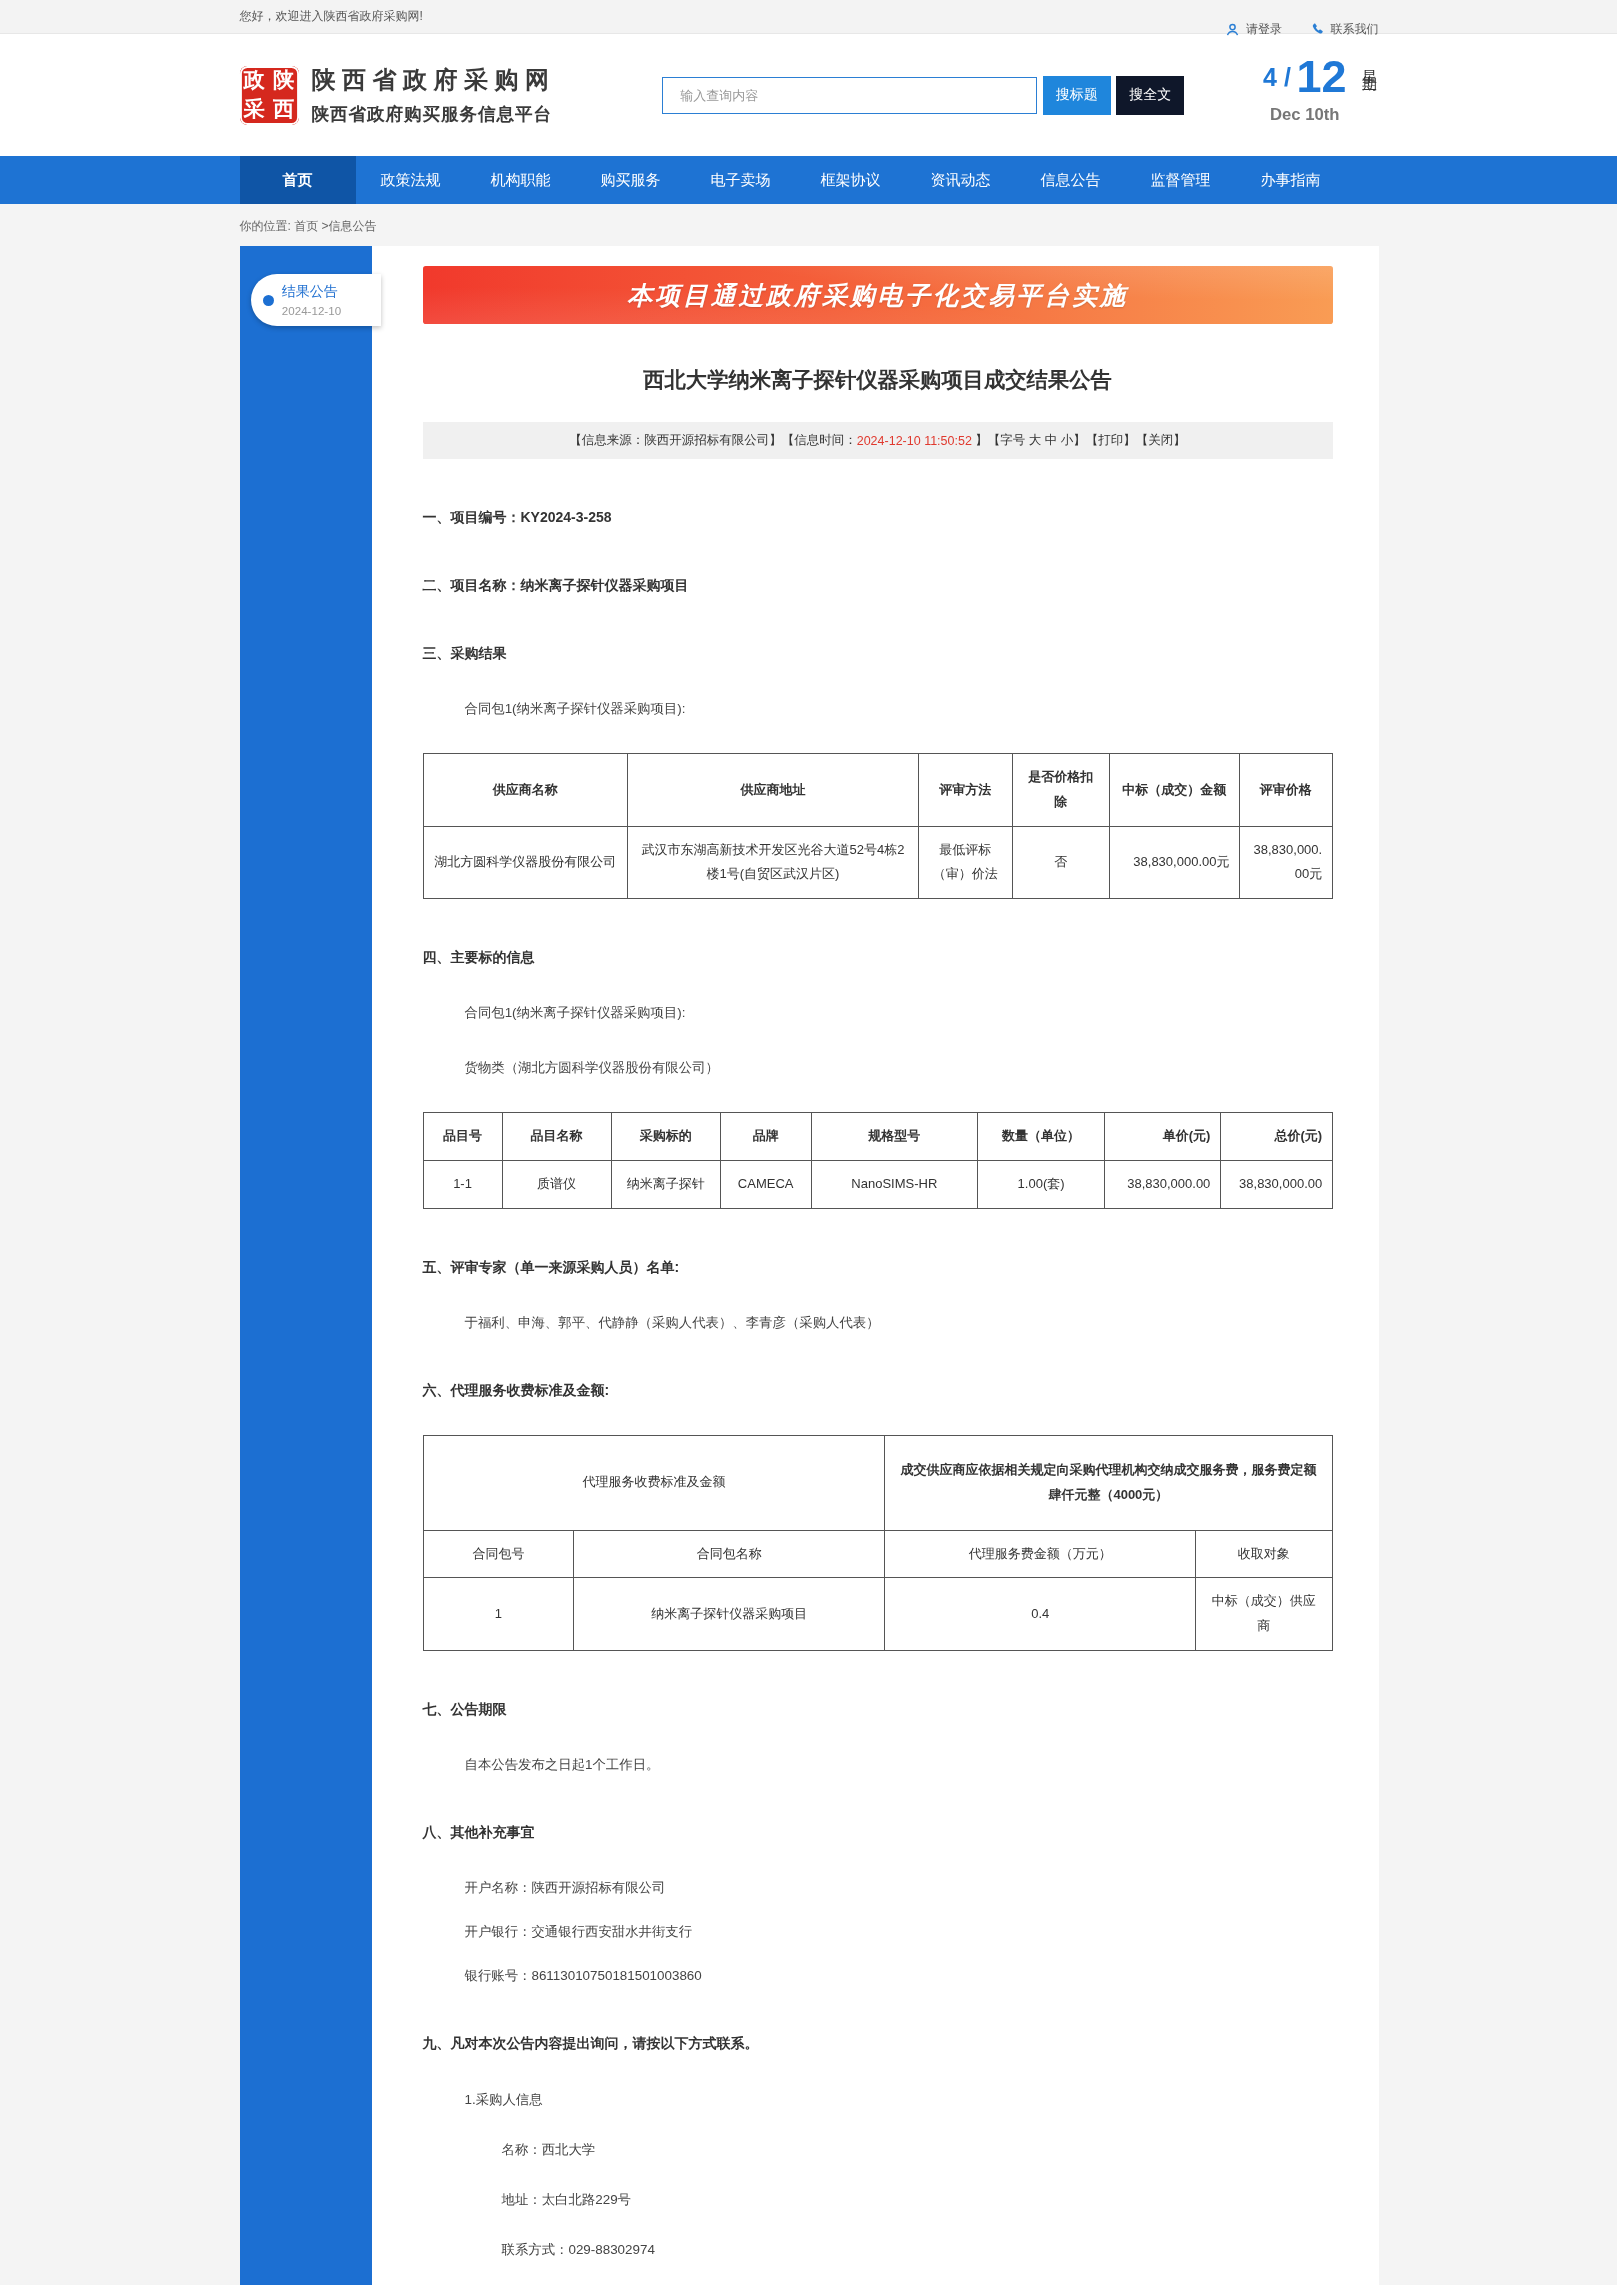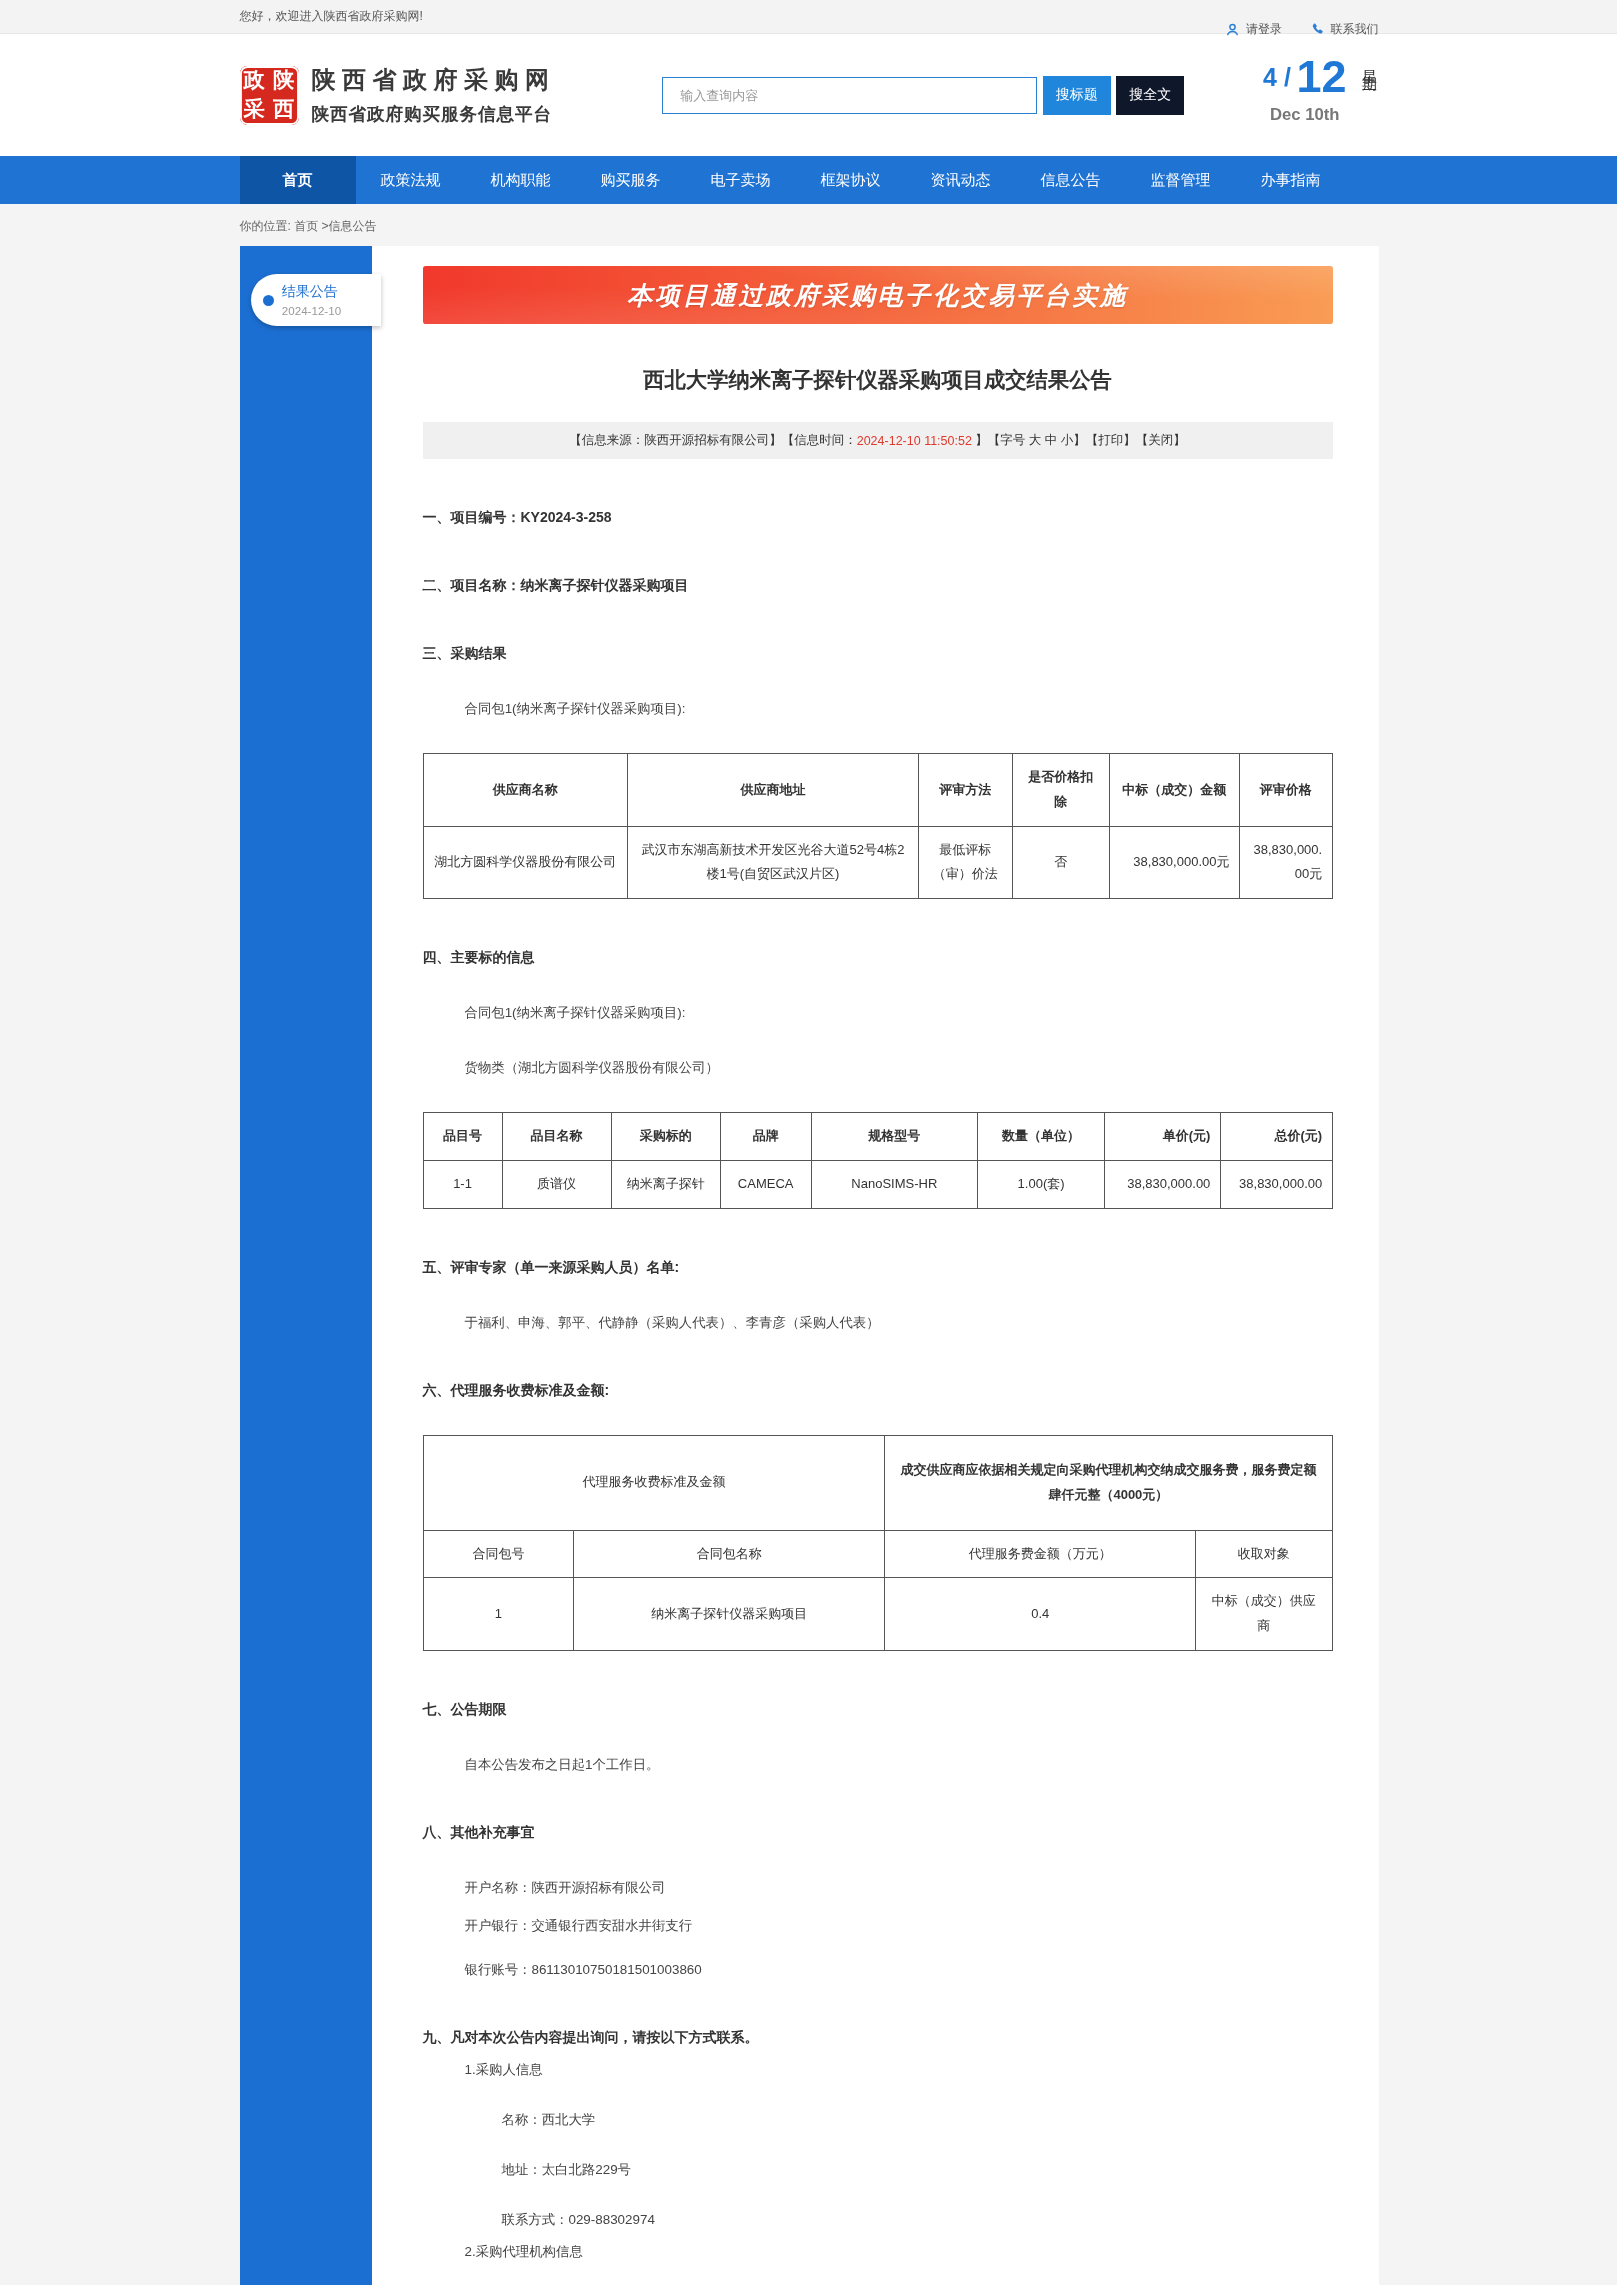--- a/index.html
+++ b/index.html
@@ -61,21 +61,21 @@
       display:flex;align-items:center;justify-content:center;}
   .banner span{color:#fff;font-size:25px;font-weight:bold;font-style:italic;letter-spacing:2.8px;text-shadow:0 0.9px 1.9px rgba(0,0,0,.15);}
 
   .title{font-size:21.3px;font-weight:bold;color:#333;text-align:center;margin:41px 0 0 0;}
   .meta{margin-top:28px;background:#f0f0f0;height:37px;display:flex;align-items:center;justify-content:center;font-size:12.5px;color:#333;white-space:pre;}
   .meta .red{color:#e0392e;}
 
   .sec-h{font-size:14px;font-weight:bold;color:#333;margin:50px 0 0 0;}
   .ind1{font-size:13.4px;color:#444;margin:37px 0 0 42px;}
   .ind2{font-size:13.4px;color:#444;margin:32px 0 0 79px;}
-  .grp{font-size:13.4px;color:#444;margin:14px 0 0 42px;}
+  .grp{font-size:13.4px;color:#444;margin:38px 0 0 42px;}
 
   table.tbl{border-collapse:collapse;width:100%;margin-top:35px;table-layout:fixed;}
   .tbl th,.tbl td{border:0.9px solid #555;font-size:13px;color:#333;text-align:center;padding:11px 9.3px;line-height:1.9;word-wrap:break-word;}
   .tbl th{font-weight:bold;}
   .tbl-result td:nth-child(5),.tbl-result td:nth-child(6){text-align:right;}
   .tbl-items th:nth-child(7),.tbl-items th:nth-child(8),
   .tbl-items td:nth-child(7),.tbl-items td:nth-child(8){text-align:right;}
   .tbl-fee th{font-weight:normal;}
   .fee-top td{height:72px;}
   .fee-desc{font-weight:bold;line-height:2.6;}
@@ -292,21 +292,21 @@
               <td>中标（成交）供应商</td>
             </tr>
           </tbody>
         </table>
 
         <h3 class="sec-h">七、公告期限</h3>
         <p class="ind1">自本公告发布之日起1个工作日。</p>
 
         <h3 class="sec-h">八、其他补充事宜</h3>
         <p class="ind1">开户名称：陕西开源招标有限公司</p>
-        <p class="ind1" style="margin-top:20px">开户银行：交通银行西安甜水井街支行</p>
+        <p class="ind1" style="margin-top:26px">开户银行：交通银行西安甜水井街支行</p>
         <p class="ind1" style="margin-top:26px">银行账号：86113010750181501003860</p>
 
         <h3 class="sec-h">九、凡对本次公告内容提出询问，请按以下方式联系。</h3>
         <p class="grp">1.采购人信息</p>
         <p class="ind2">名称：西北大学</p>
         <p class="ind2">地址：太白北路229号</p>
         <p class="ind2">联系方式：029-88302974</p>
         <p class="grp">2.采购代理机构信息</p>
         <p class="ind2">名称：陕西开源招标有限公司</p>
 

